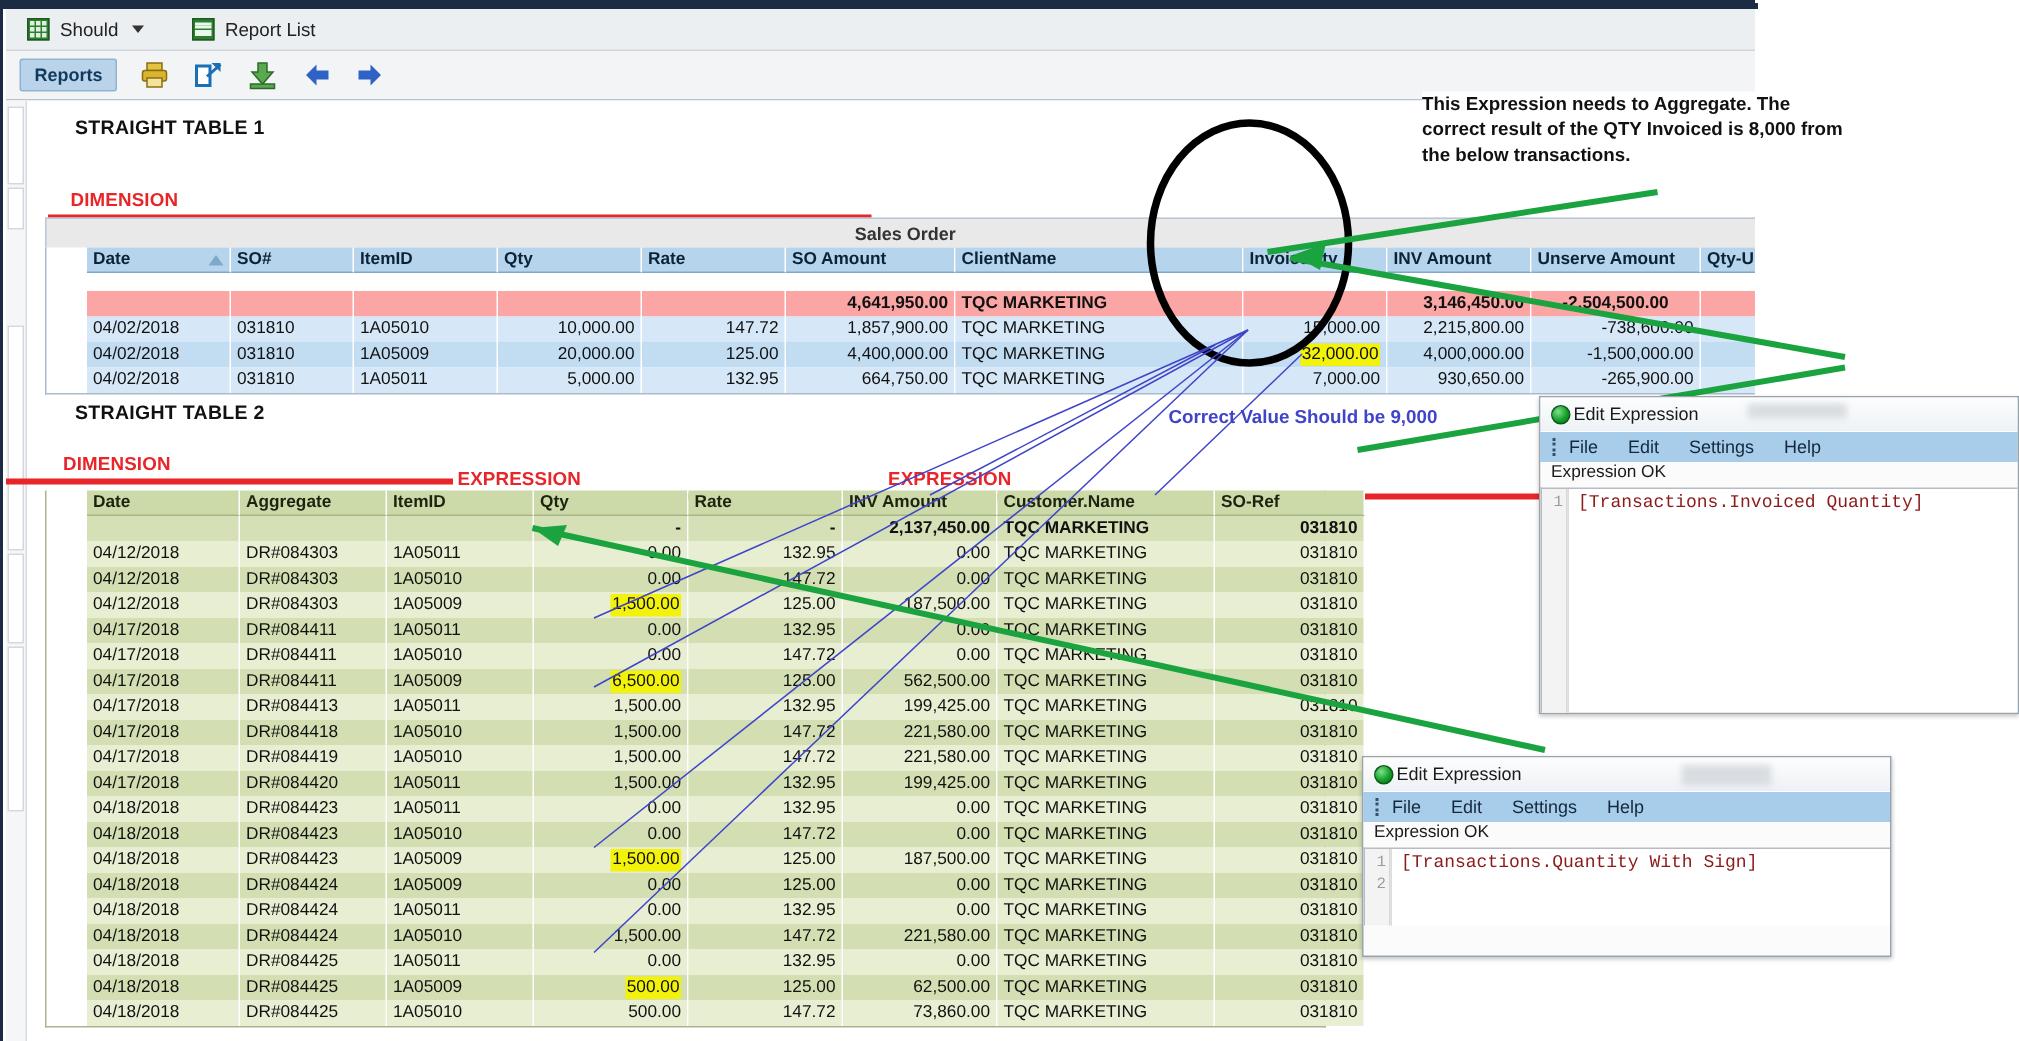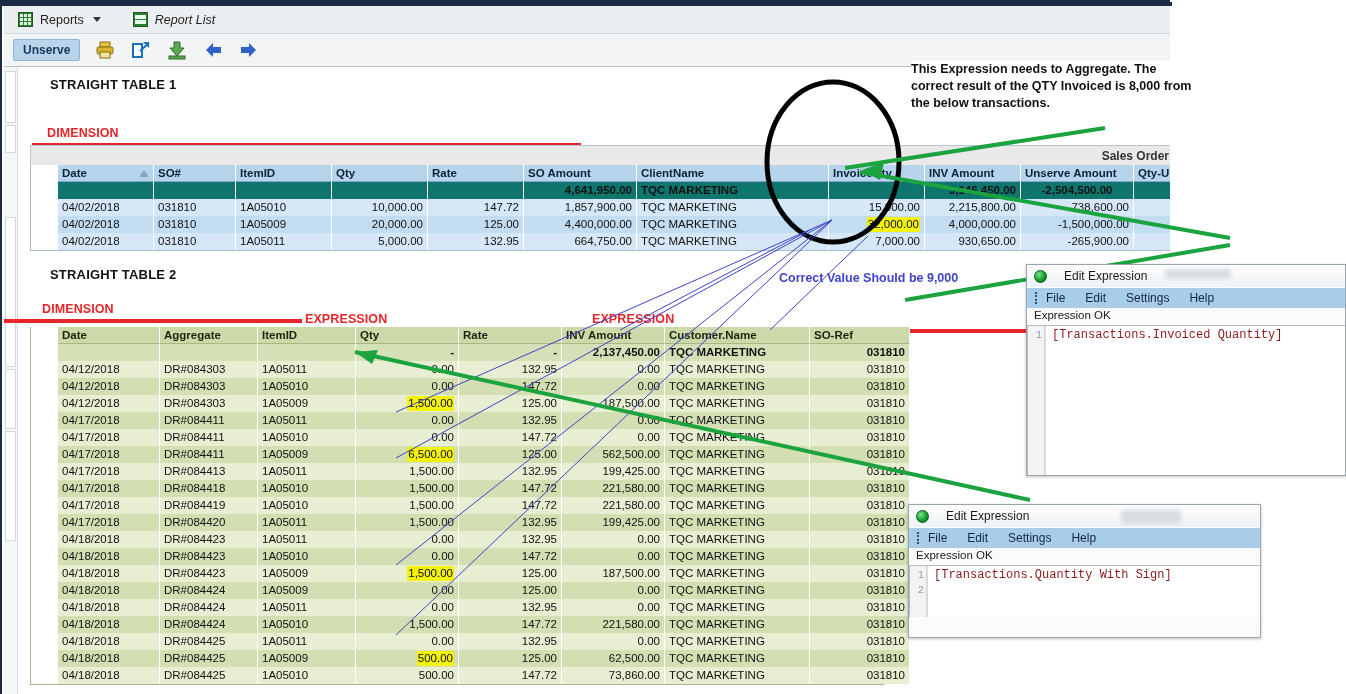--- a/index.html
+++ b/index.html
@@ -69,38 +69,38 @@
     position:absolute; font-size:13px; font-weight:bold; color:#111; letter-spacing:.2px;
   }
   .marker-label {
     position:absolute; font-size:12.5px; font-weight:bold; color:#e8262a; letter-spacing:.1px;
   }
   .marker-bar { position:absolute; height:4px; background:#e8262a; }
 
   
   .qtable { position:absolute; font-size:11.5px; color:#111; }
   .qcaption {
-    height:20px; display:flex; align-items:center; justify-content:flex-end;
+    height:20px; display:flex; align-items:center; justify-content:center;
     padding:0 4px 0 7px; font-size:12px; font-weight:bold; color:#333;
   }
   .qcaption .cap-tools { display:flex; align-items:center; gap:5px; }
   .qcaption .cap-tools span { font-size:10px; color:#333; }
   .qrow { display:flex;padding-left:27px; }
   .qcell {
     padding:1px 4px; overflow:hidden; white-space:nowrap;
     border-right:1px solid #ffffff; line-height:15px; height:17px;
   }
   .qhead .qcell { font-weight:bold; }
   .num { text-align:right; }
   .tot { font-weight:bold; }
 
   
   #tbl-order .qcaption { background:#e9e9e9; border:1px solid #b8c6d6; border-bottom:none; }
   #tbl-order .qhead  .qcell { background:#b6d4ec; color:#0a2338; border-bottom:1px solid #7fa8c9; }
-  #tbl-order .qtot   .qcell { background:#0f766e; }
+  #tbl-order .qtot   .qcell { background:#fca5a5;margin-top:12px; }
   #tbl-order .qbody .qrow .qcell { background:#d6e8f7; }
   #tbl-order .qbody .qrow.alt .qcell { background:#c2dcf2; }
   #tbl-order .qgrid { border:1px solid #a9bccd; border-top:none; }
 
   
   #tbl-invoice .qcaption { background:#cfcfcf; border:1px solid #b3b3a6; border-bottom:none; }
   #tbl-invoice .qhead  .qcell { background:#ccd9a8; color:#1c2410; border-bottom:1px solid #a8b783; }
   #tbl-invoice .qtot   .qcell { background:#d5e0b6; }
   #tbl-invoice .qbody .qrow .qcell { background:#e7eed2; }
   #tbl-invoice .qbody .qrow.alt .qcell { background:#d3dfb2; }
@@ -108,34 +108,34 @@
 
   .hl { background:#f2f20a !important; display:inline-block; padding:0 1px; }
   .sort-tri {
     display:inline-block;width:0;height:0;margin-left:3px;
     border-left:5px solid transparent;border-right:5px solid transparent;border-bottom:7px solid #7fa8c9;
     vertical-align:middle;
   }
 
   
   #note-aggregate {
-    position:absolute; left:911px; top:61px; width:290px;
+    position:absolute; left:948px; top:61px; width:290px;
     font-size:12.5px; font-weight:bold; color:#111; line-height:17px;
     background:#ffffff;
   }
   #note-correct {
     position:absolute; left:779px; top:271px;
     font-size:12.5px; font-weight:bold; color:#3f44c8;
   }
   #overlay { position:absolute; left:0; top:0; width:1346px; height:694px; pointer-events:none; }
 
   
   .dlg { position:absolute; background:#fbfbfb; border:1px solid #9aa4ad; box-shadow:0 1px 3px rgba(0,0,0,.25); }
   .dlg-title {
-    height:22px; display:flex; align-items:center; gap:17px; padding-left:7px;
+    height:22px; display:flex; align-items:center; gap:2px; padding-left:7px;
     background:linear-gradient(#fdfdfd,#eef2f6);
     font-size:12px; color:#1a1a1a;
   }
   .dlg-dot {
     width:13px;height:13px;border-radius:50%;
     background:radial-gradient(circle at 35% 32%, #7fe08a 0%, #14a02a 55%, #0a6b1c 100%);
     border:1px solid #0a5a18;
   }
   .dlg-menu {
     height:21px; background:#a8cdeb; display:flex; align-items:center; gap:20px;
@@ -168,36 +168,36 @@
           <i></i>
           <i></i>
           <i></i>
           <i></i>
           <i></i>
           <i></i>
           <i></i>
           <i></i>
           <i></i>
         </span>
-      <span class="mlabel">Reports</span>
+      <span class="mlabel">Should</span>
       <span class="caret"></span>
     </div>
-    <div class="menu-entry" style="margin-left:14px;font-style:italic;">
+    <div class="menu-entry" style="margin-left:14px;">
       <span class="icon-list">
           <i></i>
           <i></i>
           <i></i>
           <i></i>
         </span>
       <span class="mlabel">Report List</span>
     </div>
   </div>
 
   <div id="toolbar">
-    <button id="library-btn">Unserve</button>
+    <button id="library-btn">Reports</button>
 
     <span class="tb-icon">
       <svg width="22" height="22" viewBox="0 0 22 22">
         <rect x="6" y="3" width="10" height="5" fill="#e3c340" stroke="#8a6d10"></rect>
         <rect x="3" y="8" width="16" height="7" rx="1.5" fill="#d9b431" stroke="#8a6d10"></rect>
         <rect x="6" y="13" width="10" height="6" fill="#f2e49a" stroke="#8a6d10"></rect>
       </svg>
     </span>
 
     <span class="tb-icon">

